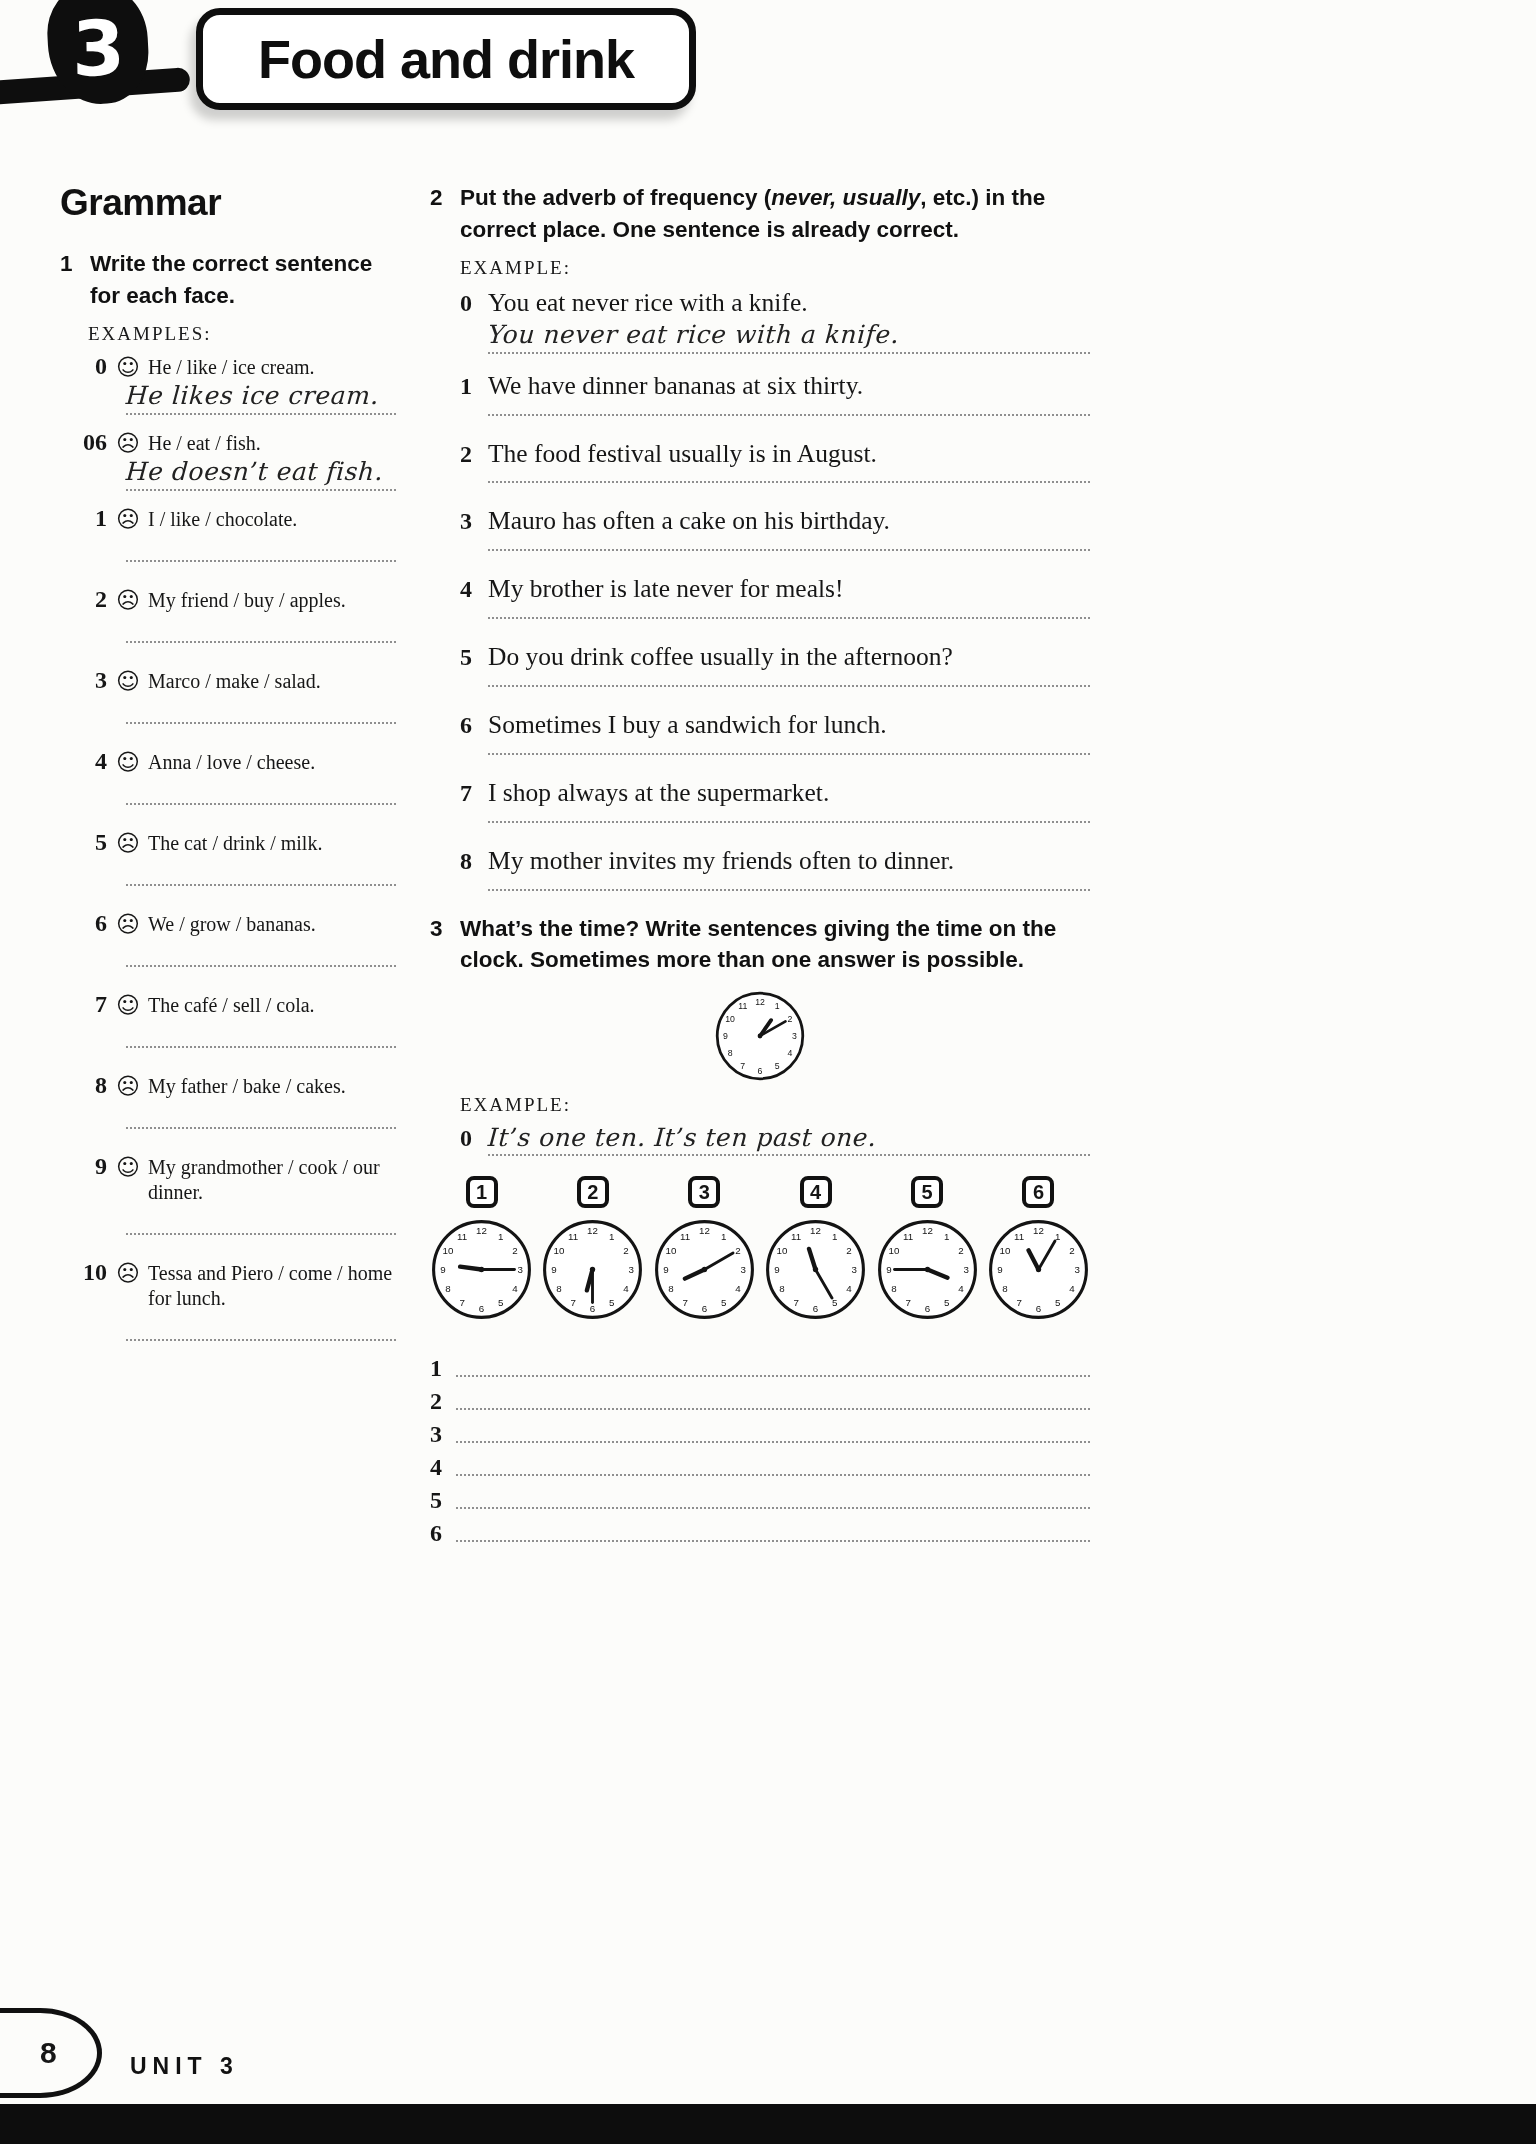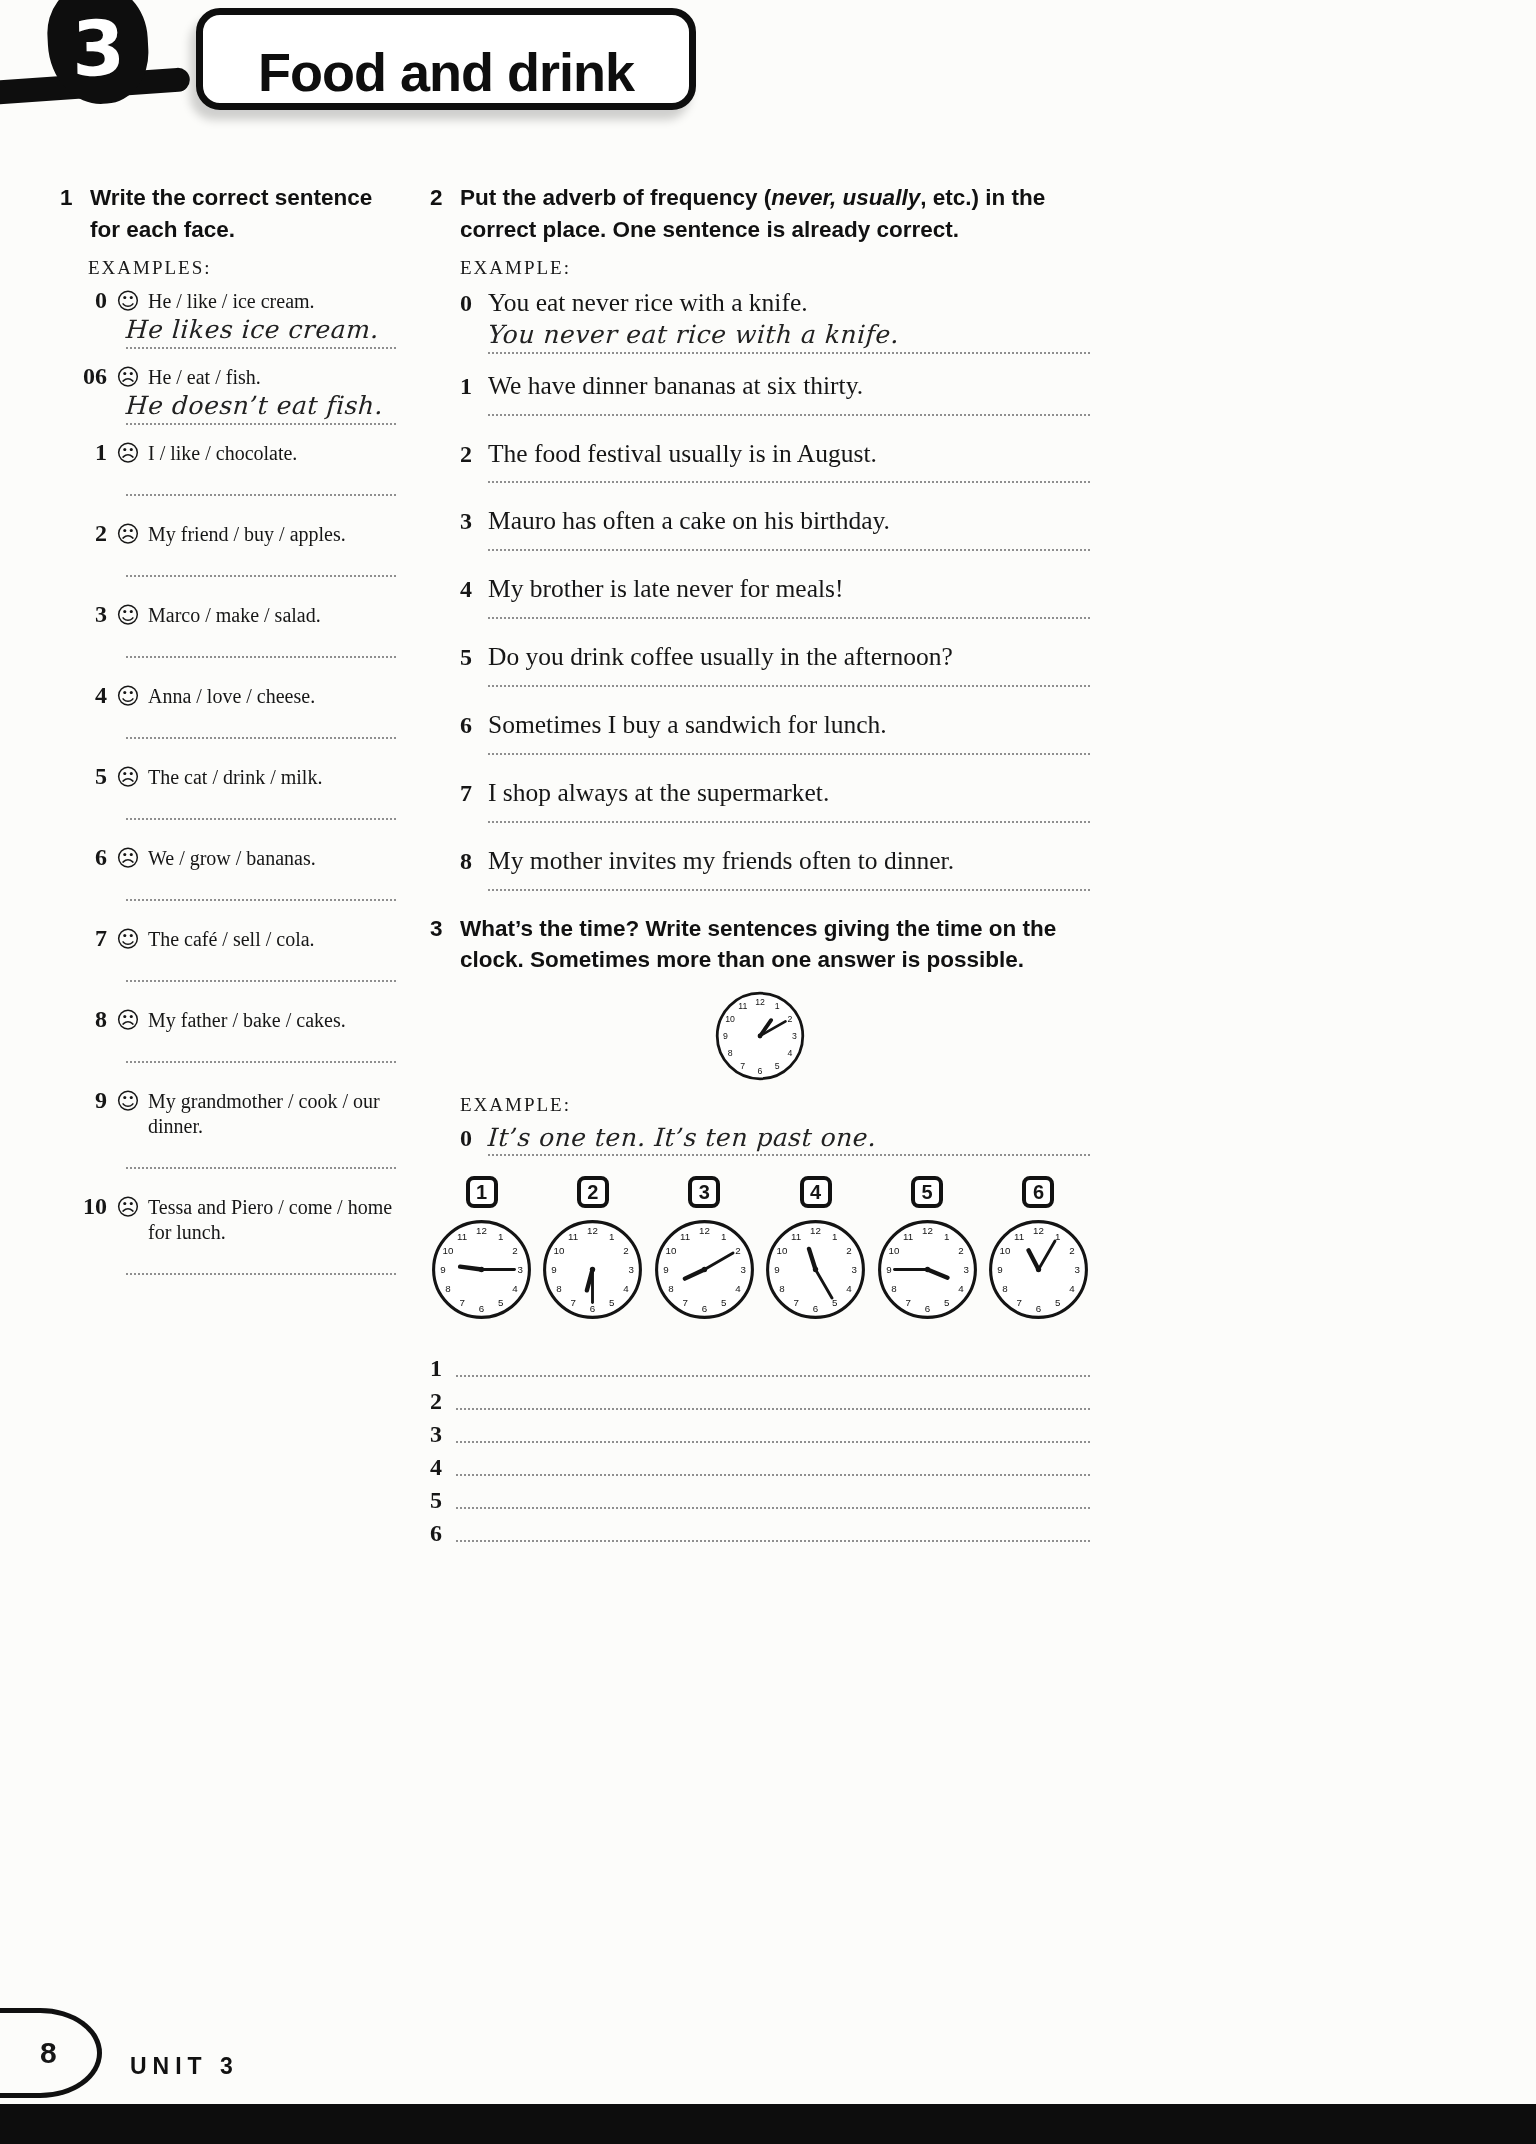--- a/index.html
+++ b/index.html
@@ -22,21 +22,21 @@
     transform:rotate(-3deg);
     display:flex; align-items:center; justify-content:center;
   }
   .unit-blob span {
     color:#fff; font-family:"DejaVu Sans", sans-serif; font-weight:bold;
     font-size:76px; line-height:1; transform:rotate(2deg) translateY(4px);
   }
   .title-box {
     position:absolute; top:8px; left:196px; width:500px; height:102px;
     background:#ffffff; border:7px solid #0e0e0e; border-radius:24px;
-    display:flex; align-items:flex-end; justify-content:center;
+    display:flex; align-items:center; justify-content:center;
     box-shadow:-6px 10px 10px rgba(0,0,0,0.18);
   }
   .title-box h1 {
     font-family:"Liberation Sans", sans-serif; font-weight:bold; font-size:54px;
     letter-spacing:-1px; color:#0e0e0e;
   }
 
   
   .columns { position:absolute; top:182px; left:60px; width:1030px; display:flex; gap:34px; }
   .col-left  { width:336px; flex:none; }
@@ -136,20 +136,21 @@
       <span>3</span>
     </div>
     <div class="title-box">
       <h1>Food and drink</h1>
     </div>
   </header>
 
   <main class="columns">
 
     <section class="col col-left">
+      <h2 class="grammar-heading">Grammar</h2>
 
       <div class="exercise">
         <div class="instr-row">
           <span class="ex-num">1</span>
           <p class="instr">Write the correct sentence for each face.</p>
         </div>
         <div class="examples-label">EXAMPLES:</div>
         <div id="ex1-examples">
   <div class="ex1-item example">
     <div class="ex1-row">

